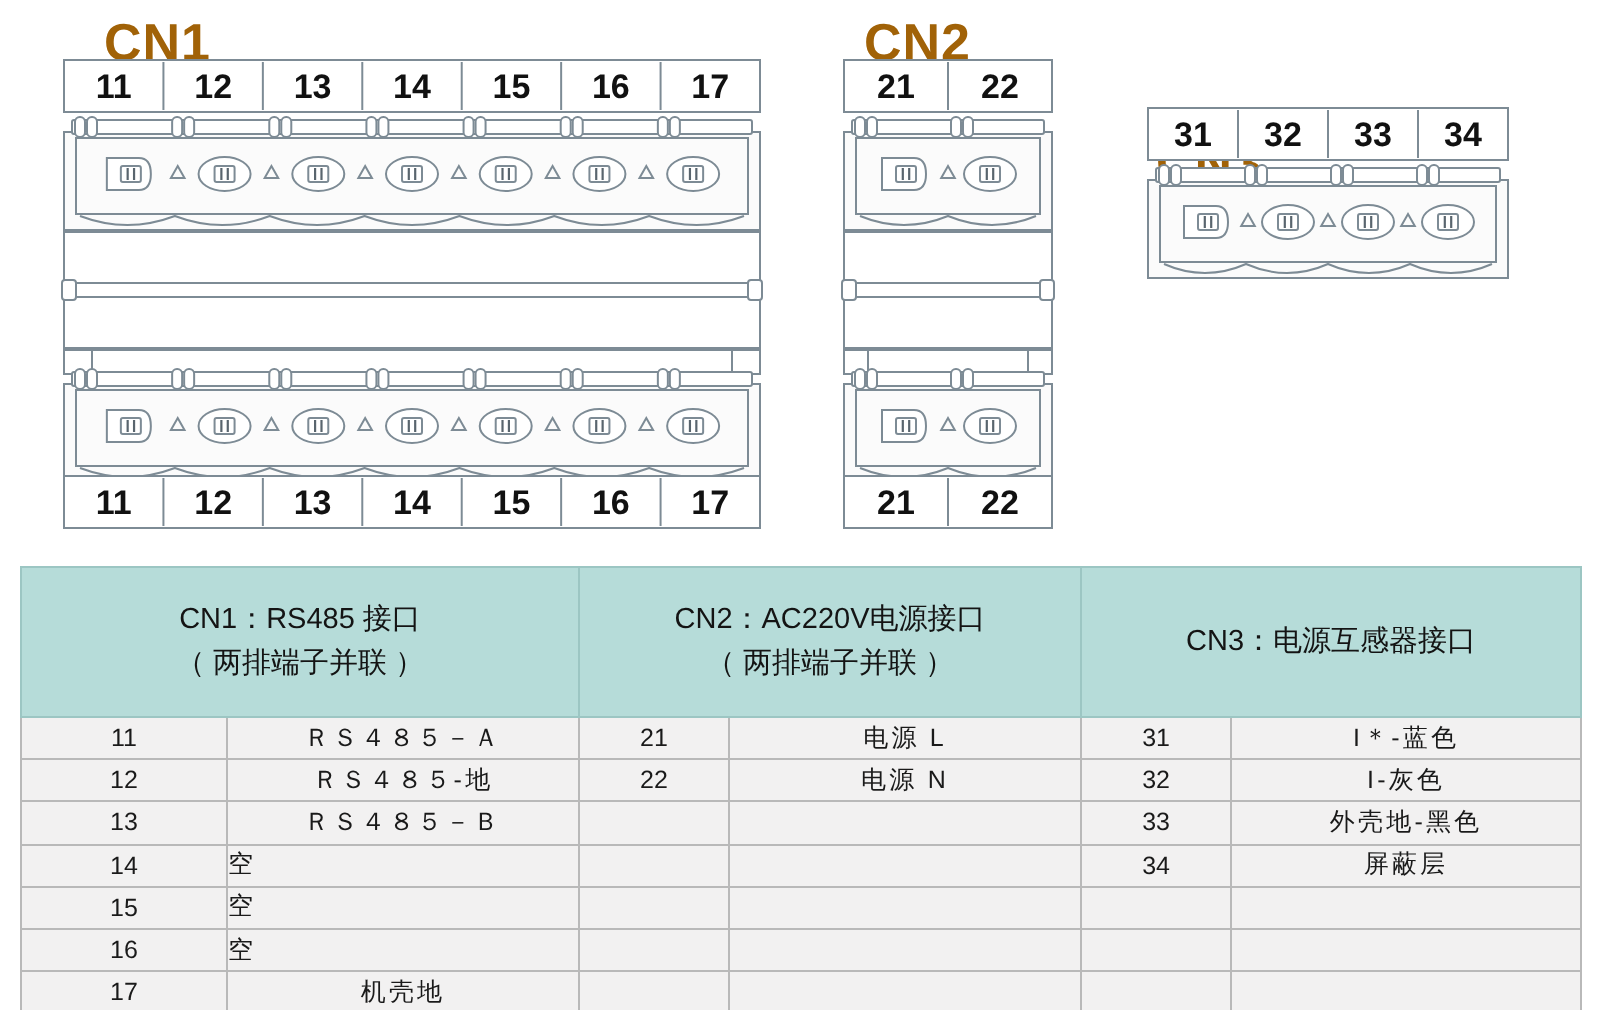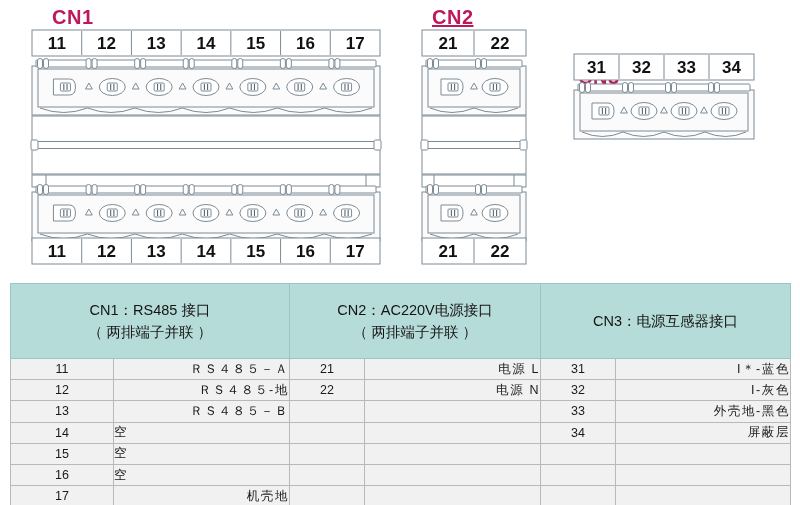--- a/index.html
+++ b/index.html
@@ -6,21 +6,21 @@
   body{
     width:800px;height:505px;
     background:#ffffff;
     font-family:"Liberation Sans","DejaVu Sans",sans-serif;
     overflow:hidden;
     position:relative;
   }
   #diagrams{position:absolute;left:0;top:0;width:800px;height:275px;}
   .blk-title{
     position:absolute;
-    font-size:20px;font-weight:700;color:#be185d;
+    font-size:26px;font-weight:700;color:#a16207;
     letter-spacing:.5px;
   }
   svg{display:block;}
   .ln{fill:none;stroke:#7d8b95;stroke-width:1;}
   .ln-d{fill:none;stroke:#59656e;stroke-width:1.1;}
   .fillw{fill:#ffffff;stroke:#7d8b95;stroke-width:1;}
   .fillf{fill:#fbfbfb;stroke:#7d8b95;stroke-width:1;}
   .numtxt{
     font-family:"Liberation Sans","DejaVu Sans",sans-serif;
     font-size:17px;font-weight:700;fill:#111111;
@@ -51,21 +51,21 @@
   }
   #wiring-table thead th .l2{display:block;}
   #wiring-table tbody td{
     height:20.2px;
     font-size:12.5px;
     color:#1a1a1a;
     background:#f2f1f1;
     vertical-align:middle;
   }
   td.pin{text-align:center;font-size:12.5px;}
-  td.desc{text-align:right;letter-spacing:1.6px;}
+  td.desc{text-align:center;letter-spacing:1.6px;}
   td.desc.lead{text-align:left;padding-left:42px;letter-spacing:1.6px;}
   .grpsep{border-left:1px solid #6f6f6f !important;}
   .topsep{border-top:1px solid #8f8f8f !important;}
 </style>
 </head>
 <body>
 
 <div id="diagrams">
 
   <div class="blk-title" style="left:52px;top:6px;">CN1</div>

